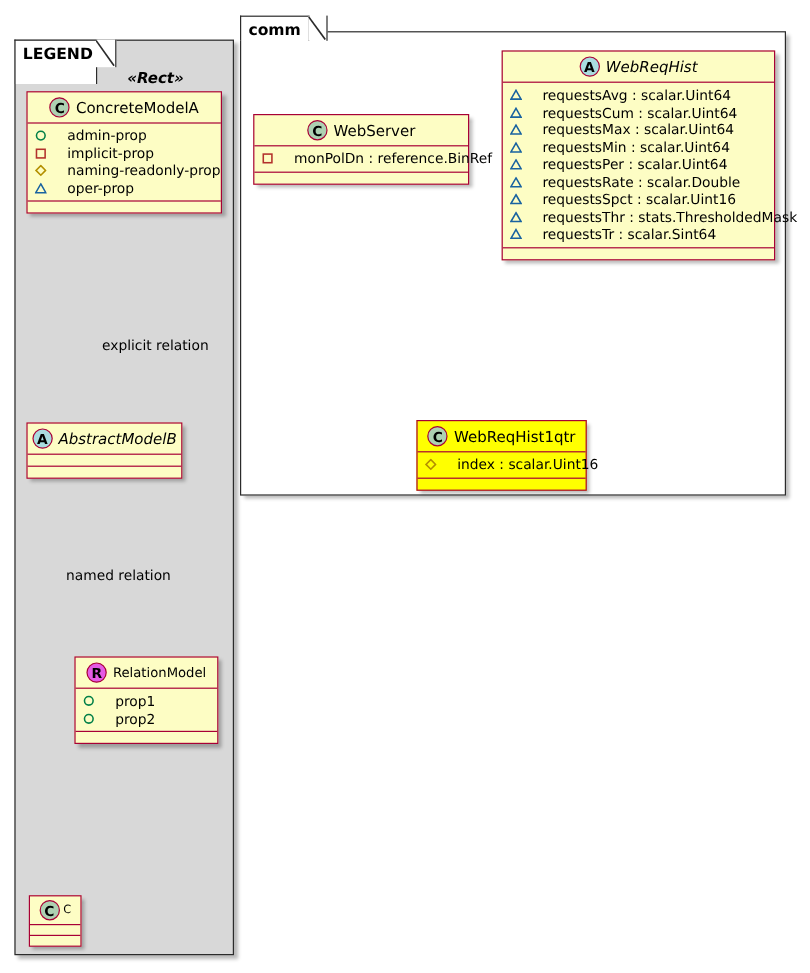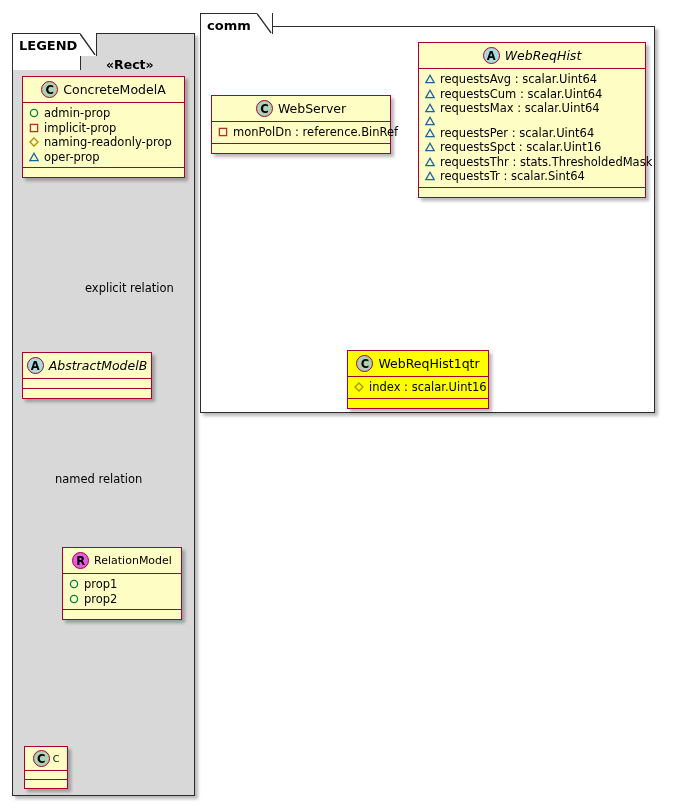--- a/index.html
+++ b/index.html
@@ -77,27 +77,28 @@
   .cls-head .nm.small { font-size: 11px; }
   .compart {
     border-bottom: 1.5px solid #a80036;
     padding: 3px 6px 3px 6px;
   }
   .compart:last-child { border-bottom: none; }
   .compart.empty { height: 9px; padding: 0; }
   .attr {
     display: flex;
     align-items: center;
-    gap: 5px;
+    gap: 17px;
     white-space: nowrap;
     line-height: 14.5px;
     font-size: 11.5px;
   }
   .stereo {
     position: absolute;
+    font-style: italic;
     font-weight: bold;
     font-size: 12.5px;
     color: #000;
     white-space: nowrap;
   }
 
   
   .badge {
     width: 17px; height: 17px;
     border-radius: 50%;
@@ -283,26 +284,33 @@
     <div class="attr">
       <svg class="ic" viewBox="0 0 10 10">
         <path d="M5,1.3 L9.2,8.6 L0.8,8.6 z" fill="none" stroke="#1963a0" stroke-width="1.3"></path>
         </svg>
       <span>requestsMax : scalar.Uint64</span>
     </div>
     <div class="attr">
       <svg class="ic" viewBox="0 0 10 10">
         <path d="M5,1.3 L9.2,8.6 L0.8,8.6 z" fill="none" stroke="#1963a0" stroke-width="1.3"></path>
         </svg>
+      <span>requestsMin : scalar.Uint64</span>
     </div>
     <div class="attr">
       <svg class="ic" viewBox="0 0 10 10">
         <path d="M5,1.3 L9.2,8.6 L0.8,8.6 z" fill="none" stroke="#1963a0" stroke-width="1.3"></path>
         </svg>
       <span>requestsPer : scalar.Uint64</span>
+    </div>
+    <div class="attr">
+      <svg class="ic" viewBox="0 0 10 10">
+        <path d="M5,1.3 L9.2,8.6 L0.8,8.6 z" fill="none" stroke="#1963a0" stroke-width="1.3"></path>
+        </svg>
+      <span>requestsRate : scalar.Double</span>
     </div>
     <div class="attr">
       <svg class="ic" viewBox="0 0 10 10">
         <path d="M5,1.3 L9.2,8.6 L0.8,8.6 z" fill="none" stroke="#1963a0" stroke-width="1.3"></path>
         </svg>
       <span>requestsSpct : scalar.Uint16</span>
     </div>
     <div class="attr">
       <svg class="ic" viewBox="0 0 10 10">
         <path d="M5,1.3 L9.2,8.6 L0.8,8.6 z" fill="none" stroke="#1963a0" stroke-width="1.3"></path>

